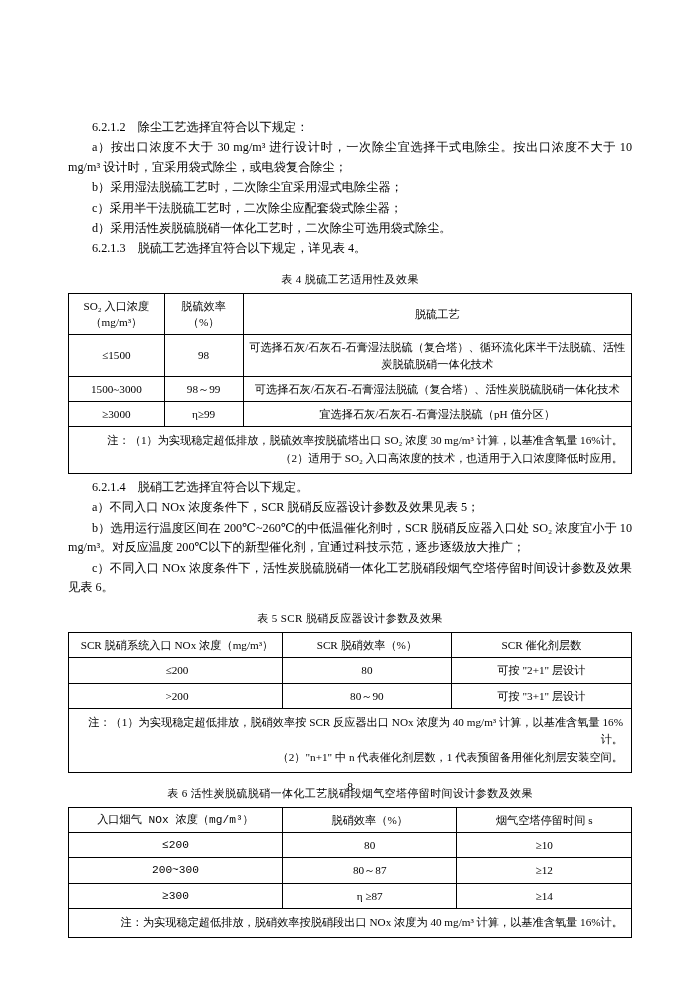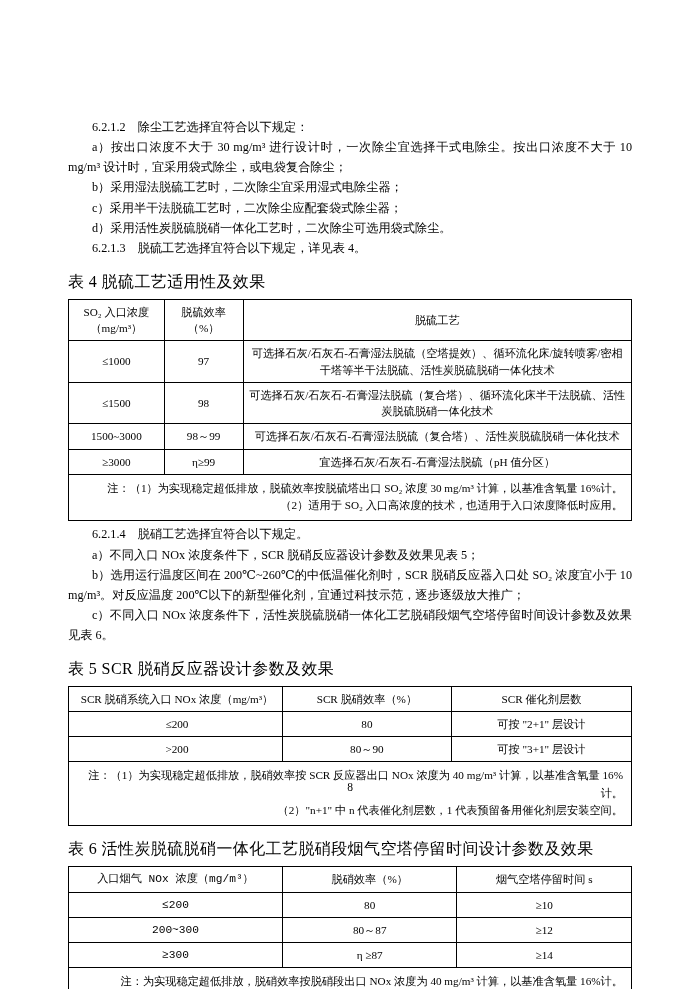--- a/index.html
+++ b/index.html
@@ -23,21 +23,22 @@
   .para {
     font-size: 12.2px;
     line-height: 1.62;
     text-align: justify;
     margin: 0 0 0.5px 0;
   }
   .indent1 {
     text-indent: 24px;
   }
   .table-title {
-    font-size: 16px;
+    text-align: center;
+    font-size: 11px;
     margin: 13px 0 6px 0;
     letter-spacing: 0.4px;
   }
   table {
     border-collapse: collapse;
     width: 100%;
     font-size: 11.2px;
   }
   table td, table th {
     border: 1px solid #000000;
@@ -89,25 +90,20 @@
   </p>
 
   <div class="table-title">表 4  脱硫工艺适用性及效果</div>
   <div class="tbl-wrap">
     <table class="t4">
       <tbody>
         <tr>
           <td class="c0">SO₂ 入口浓度（mg/m³）</td>
           <td class="c1">脱硫效率（%）</td>
           <td class="c2">脱硫工艺</td>
-        </tr>
-        <tr>
-          <td class="c0">≤1000</td>
-          <td class="c1">97</td>
-          <td class="c2">可选择石灰/石灰石-石膏湿法脱硫（空塔提效）、循环流化床/旋转喷雾/密相干塔等半干法脱硫、活性炭脱硫脱硝一体化技术</td>
         </tr>
         <tr>
           <td class="c0">≤1500</td>
           <td class="c1">98</td>
           <td class="c2">可选择石灰/石灰石-石膏湿法脱硫（复合塔）、循环流化床半干法脱硫、活性炭脱硫脱硝一体化技术</td>
         </tr>
         <tr>
           <td class="c0">1500~3000</td>
           <td class="c1">98～99</td>
           <td class="c2">可选择石灰/石灰石-石膏湿法脱硫（复合塔）、活性炭脱硫脱硝一体化技术</td>

